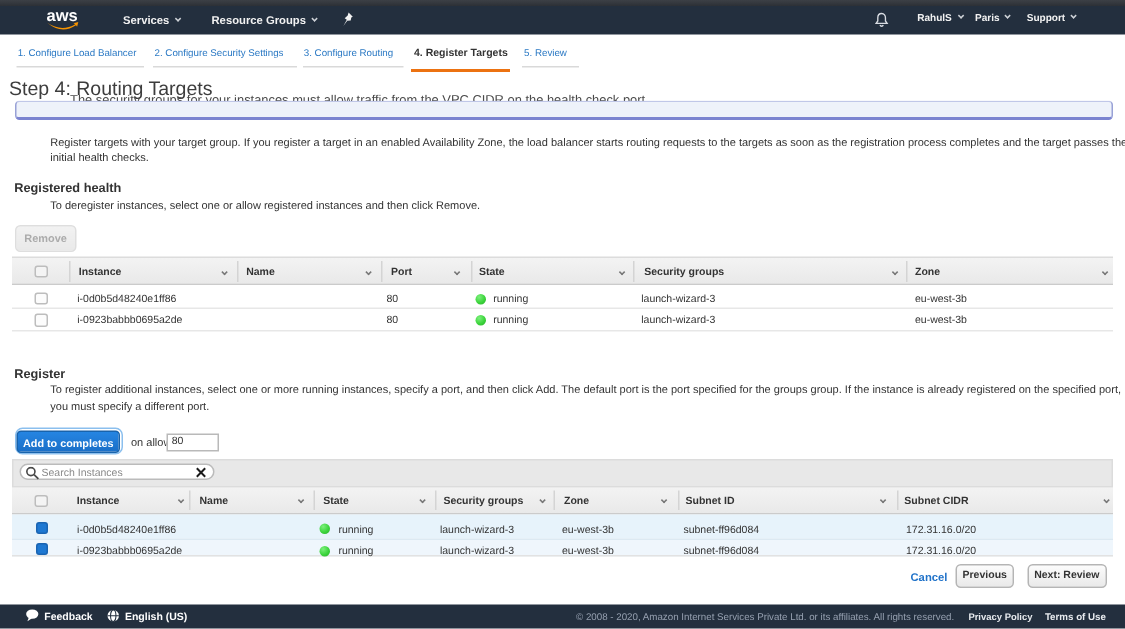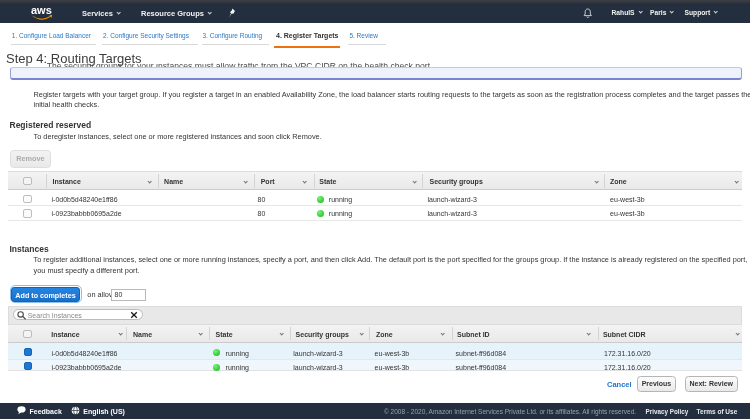--- a/index.html
+++ b/index.html
@@ -72,22 +72,22 @@
 
 <div class="a" style="left:0;top:63.3px;width:750px;height:6px;overflow:hidden">
   <div style="margin-top:-1.6px;margin-left:46.7px;font-size:8.6px;line-height:8.6px;color:#4a4a4a;white-space:nowrap">The security groups for your instances must allow traffic from the VPC CIDR on the health check port.</div>
 </div>
 
 <div class="a" style="left:10px;top:66.9px;width:732.4px;height:13.6px;background:#eef2fa;
   border:1px solid #98a1d6;border-top-color:#c0c7e8;border-bottom:2px solid #7b84d0;border-radius:3px"></div>
 
 <div class="tx" style="left:9.5px;top:89.8px;width:724px;white-space:normal">Register targets with your target group. If you register a target in an enabled Availability Zone, the load balancer starts routing requests to the targets as soon as the registration process completes and the target passes the initial health checks.</div>
 
-<div class="a" style="left:9.5px;top:120.3px;font-size:8.5px;font-weight:bold;color:#333">Registered reserved</div>
-<div class="tx" style="left:9.5px;top:131.5px">To deregister instances, select one or more registered instances and soon click Remove.</div>
+<div class="a" style="left:9.5px;top:120.3px;font-size:8.5px;font-weight:bold;color:#333">Registered health</div>
+<div class="tx" style="left:9.5px;top:131.5px">To deregister instances, select one or allow registered instances and then click Remove.</div>
 
 <div class="a" style="left:9.6px;top:150.4px;width:41.6px;height:18px;background:linear-gradient(#f2f2f2,#e9e9e9);
   border:1px solid #dedede;border-radius:3.5px;font-size:7.3px;font-weight:bold;color:#ababab;
   text-align:center;line-height:15.5px">Remove</div>
 
 <div class="a" style="left:8px;top:171.3px;width:734px;height:49.2px">
   <div class="thead" style="left:0;top:0;width:734px;height:19.2px"></div>
   <div class="vsep" style="left:38.4px;top:2.5px;height:14px"></div>
   <div class="vsep" style="left:150px;top:2.5px;height:14px"></div>
   <div class="vsep" style="left:246px;top:2.5px;height:14px"></div>
@@ -120,21 +120,21 @@
   <div class="cb" style="left:15.4px;top:38.2px"></div>
   <div class="cl" style="left:43.5px;top:39.2px">i-0923babbb0695a2de</div>
   <div class="cl" style="left:249.6px;top:39.2px">80</div>
   <div class="dot" style="left:309px;top:38.7px"></div>
   <div class="cl" style="left:320.8px;top:39.2px">running</div>
   <div class="cl" style="left:419.5px;top:39.2px">launch-wizard-3</div>
   <div class="cl" style="left:602px;top:39.2px">eu-west-3b</div>
   <div class="rline" style="left:0;top:48.7px;width:734px"></div>
 </div>
 
-<div class="a" style="left:9.5px;top:243.9px;font-size:8.5px;font-weight:bold;color:#333">Instances</div>
+<div class="a" style="left:9.5px;top:243.9px;font-size:8.5px;font-weight:bold;color:#333">Register</div>
 <div class="tx" style="left:9.5px;top:255.2px;width:727px;white-space:normal;line-height:10.7px">To register additional instances, select one or more running instances, specify a port, and then click Add. The default port is the port specified for the groups group. If the instance is already registered on the specified port, you must specify a different port.</div>
 
 <div class="a" style="left:9.5px;top:285.3px;width:72.1px;height:18.1px;border:1.6px solid #8bbfee;border-radius:5px"></div>
 <div class="a" style="left:11px;top:286.9px;width:69px;height:15px;background:linear-gradient(#2585e2,#1a6fc8);
   border:1px solid #1863ac;border-radius:3px;color:#fff;font-size:7.2px;font-weight:bold;
   text-align:center;line-height:16.2px">Add to completes</div>
 <div class="a" style="left:87.3px;top:289.7px;font-size:7.35px;color:#333">on allow</div>
 <div class="a" style="left:111px;top:288.7px;width:34.5px;height:12px;background:#fff;border:1px solid #b9b9b9"></div>
 <div class="a" style="left:114.5px;top:291.2px;font-size:7px;color:#333">80</div>
 

